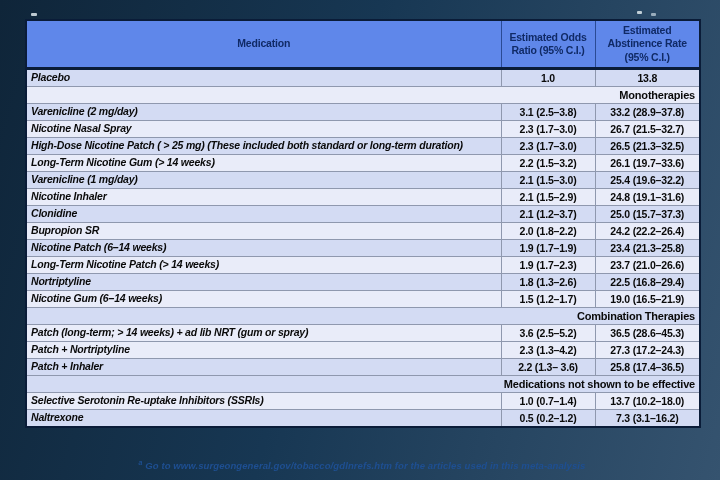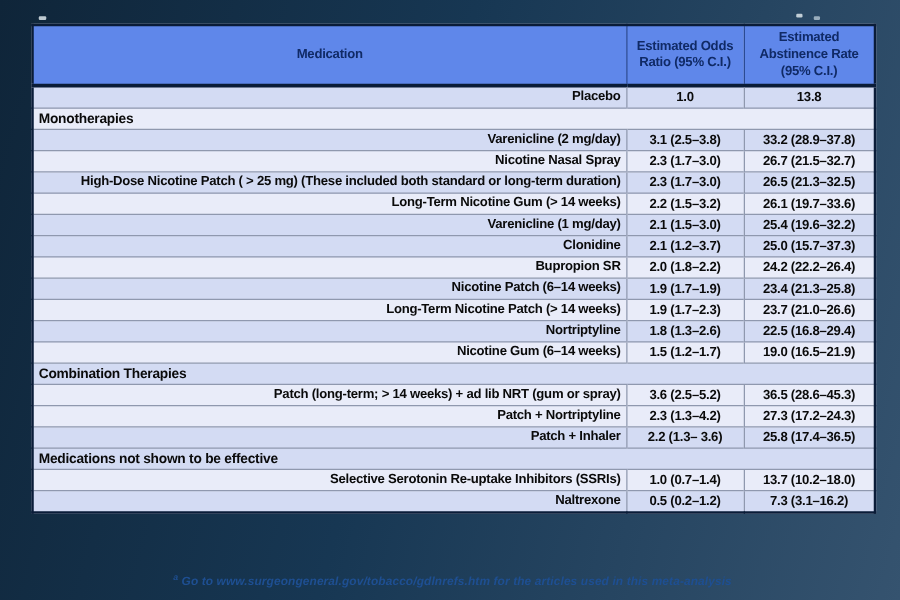--- a/index.html
+++ b/index.html
@@ -28,23 +28,23 @@
     border-bottom:3px solid var(--border-outer);
     letter-spacing:-0.2px;
   }
   .medtable th:first-child{border-left:none;}
   .medtable td{
     color:#0a0a0a;font-weight:bold;
     height:14px;padding:1px 4px;
     border-top:1px solid var(--border-inner);
     letter-spacing:-0.2px;vertical-align:middle;
   }
-  .medtable td.med{font-size:10.5px;text-align:right;line-height:1.1;}
+  .medtable td.med{font-size:10.5px;text-align:left;line-height:1.1;font-style:italic;}
   .medtable td.val{font-size:10.5px;text-align:center;border-left:1px solid var(--border-inner);white-space:nowrap;}
-  .medtable td.section{font-size:11px;text-align:left;}
+  .medtable td.section{font-size:11px;text-align:right;}
   tr.dark td{background:var(--row-dark);}
   tr.light td{background:var(--row-light);}
 
   #footnote{
     position:absolute;left:25px;top:459px;width:674px;
     text-align:center;font-size:9.5px;font-style:italic;font-weight:bold;
     color:var(--footnote-color);letter-spacing:0.1px;
   }
   #footnote sup{font-size:7px;}
 </style>
@@ -93,20 +93,25 @@
       </tr>
       <tr class="light">
         <td class="med">Long-Term Nicotine Gum (&gt; 14 weeks)</td>
         <td class="val">2.2 (1.5–3.2)</td>
         <td class="val">26.1 (19.7–33.6)</td>
       </tr>
       <tr class="dark">
         <td class="med">Varenicline (1 mg/day)</td>
         <td class="val">2.1 (1.5–3.0)</td>
         <td class="val">25.4 (19.6–32.2)</td>
+      </tr>
+      <tr class="light">
+        <td class="med">Nicotine Inhaler</td>
+        <td class="val">2.1 (1.5–2.9)</td>
+        <td class="val">24.8 (19.1–31.6)</td>
       </tr>
       <tr class="dark">
         <td class="med">Clonidine</td>
         <td class="val">2.1 (1.2–3.7)</td>
         <td class="val">25.0 (15.7–37.3)</td>
       </tr>
       <tr class="light">
         <td class="med">Bupropion SR</td>
         <td class="val">2.0 (1.8–2.2)</td>
         <td class="val">24.2 (22.2–26.4)</td>

